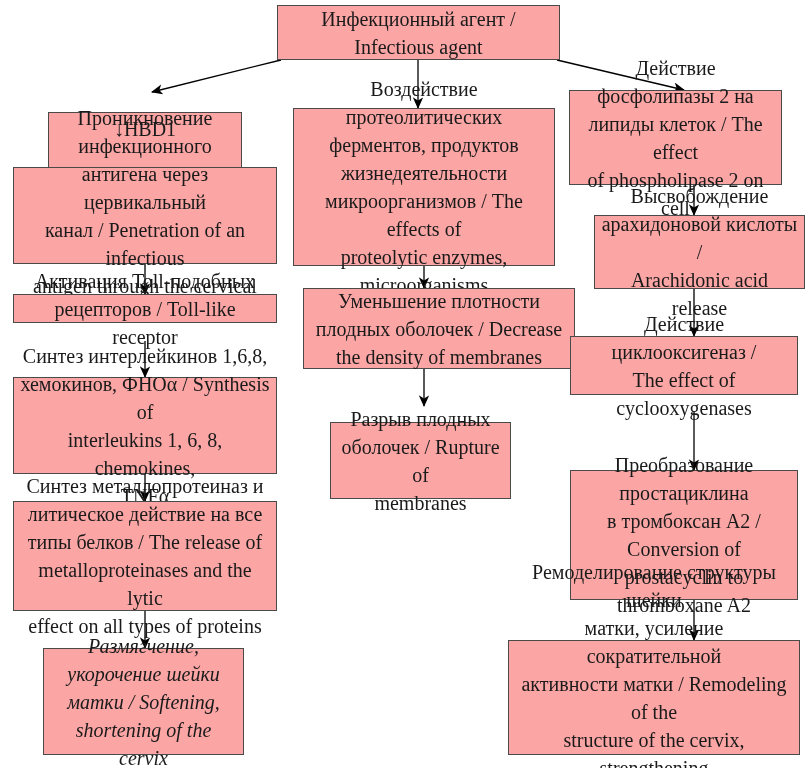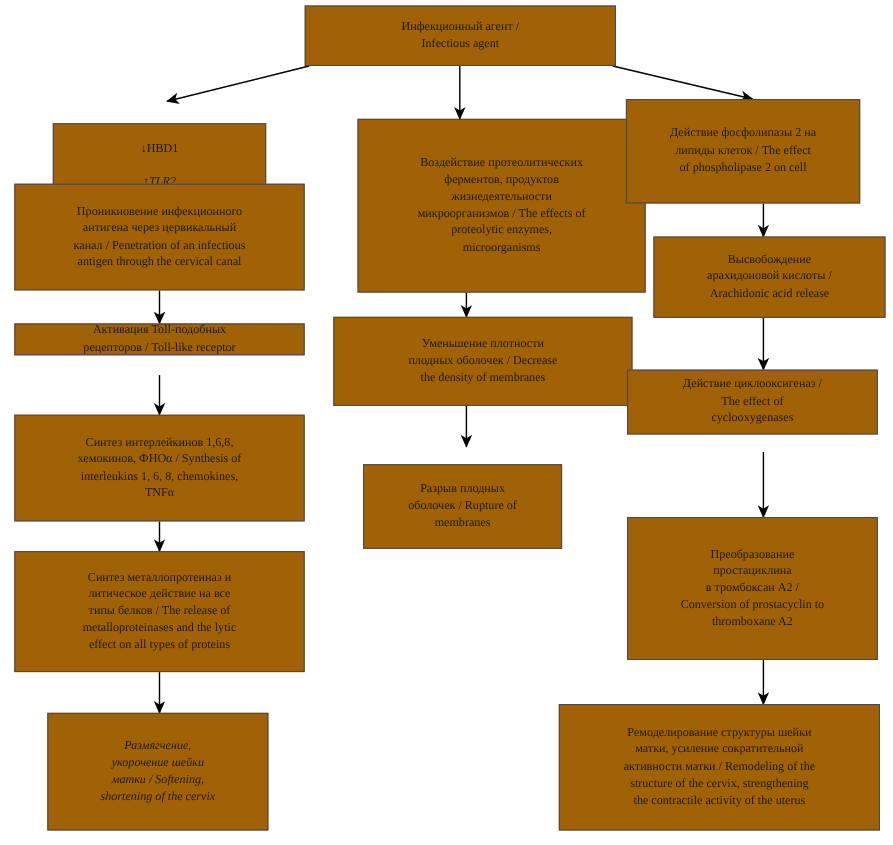--- a/index.html
+++ b/index.html
@@ -12,27 +12,27 @@
     width: 812px;
     height: 768px;
     background: #ffffff;
     font-family: "Liberation Serif", "DejaVu Serif", serif;
     overflow: hidden;
   }
   .node {
     position: absolute;
     box-sizing: border-box;
     border: 1px solid #4a4a4a;
-    background: #a16207;
+    background: #fca5a5;
     display: flex;
     align-items: center;
     justify-content: center;
     text-align: center;
     color: #1a1a1a;
-    font-size: 11px;
+    font-size: 20px;
     line-height: 1.40;
     padding: 3px 6px;
     z-index: 2;
   }
   .node .txt {
     display: block;
     width: 100%;
     white-space: pre-line;
   }
   .ital {
@@ -120,21 +120,21 @@
 effect on all types of proteins</span>
   </div>
 
   <div class="node" style="left:43px; top:648px; width:201px; height:107px;font-style:italic;">
     <span class="txt">Размягчение,
 укорочение шейки
 матки / Softening,
 shortening of the cervix</span>
   </div>
 
-  <div class="node" style="left:293px; top:108px; width:262px; height:158px;margin-left:32px;">
+  <div class="node" style="left:293px; top:108px; width:262px; height:158px;">
     <span class="txt">Воздействие протеолитических
 ферментов, продуктов
 жизнедеятельности
 микроорганизмов / The effects of
 proteolytic enzymes,
 microorganisms</span>
   </div>
 
   <div class="node" style="left:303px; top:288px; width:272px; height:81px;">
     <span class="txt">Уменьшение плотности

